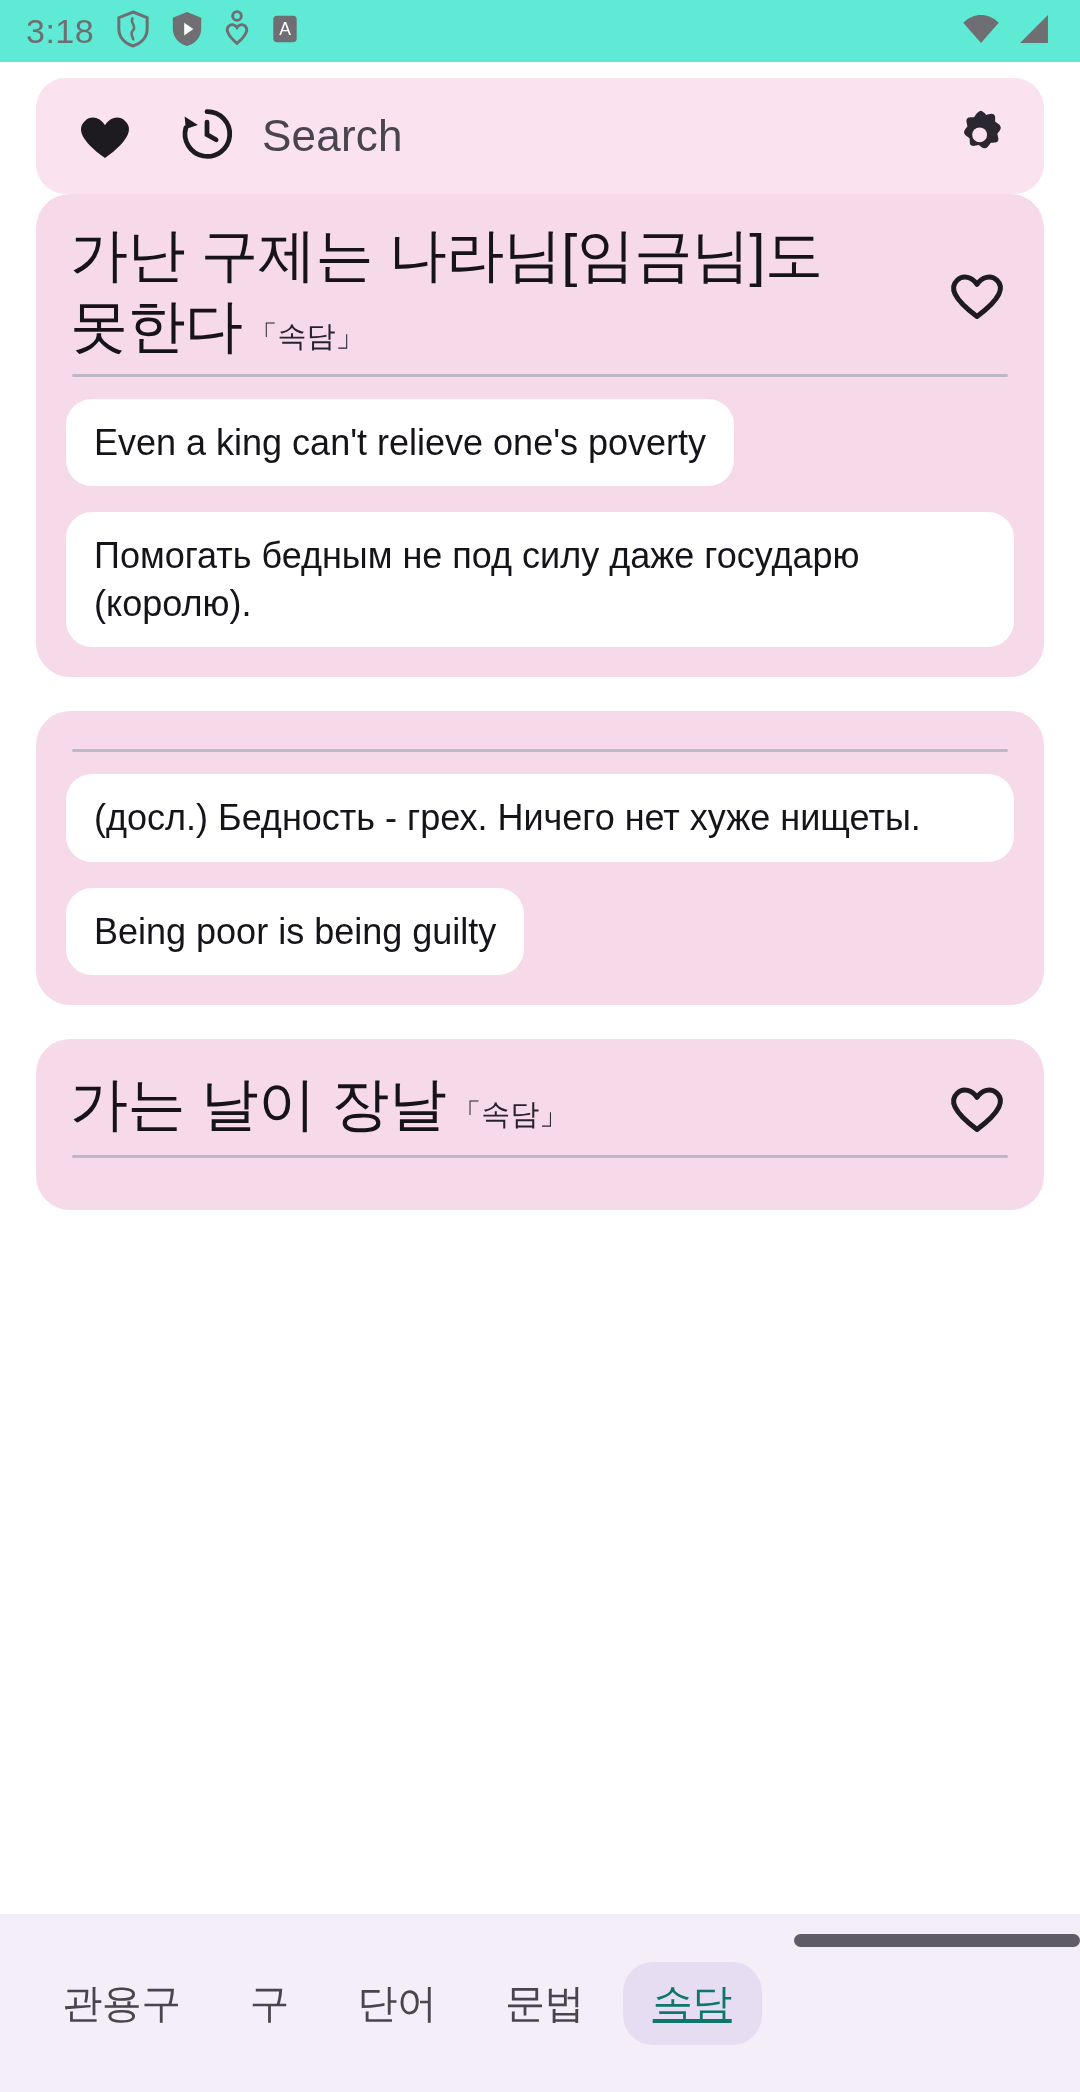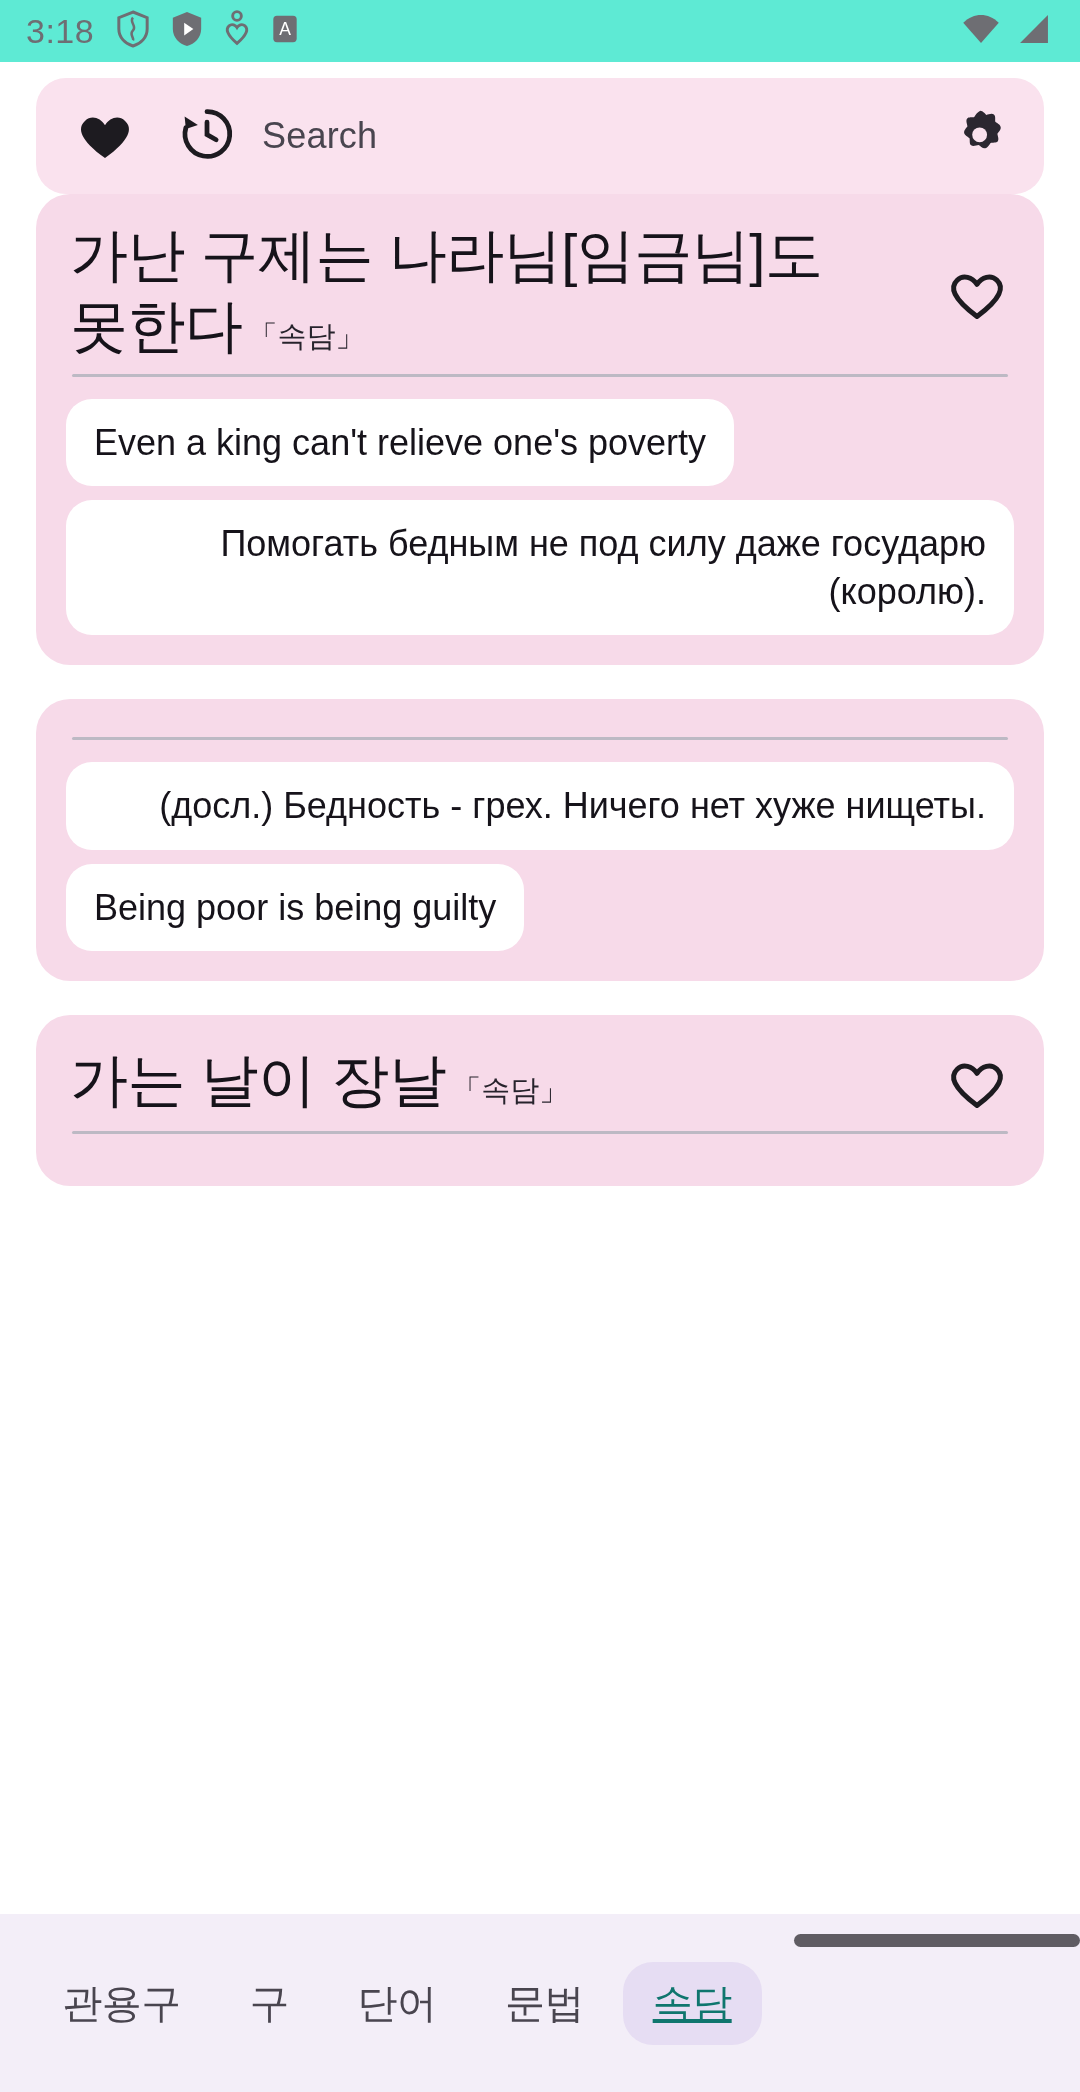--- a/index.html
+++ b/index.html
@@ -52,21 +52,21 @@
     background: #FAE2EE;
     border-radius: 30px;
     display: flex;
     align-items: center;
     padding: 0 34px 0 40px;
   }
   .search-heart { flex: 0 0 auto; margin-right: 44px; }
   .search-history { flex: 0 0 auto; margin-right: 26px; }
   .search-placeholder {
     flex: 1 1 auto;
-    font-size: 36px;
+    font-size: 44px;
     color: #49454F;
     letter-spacing: 0.2px;
   }
   .search-gear { flex: 0 0 auto; }
 
   
   .content {
     position: absolute;
     top: 194px;
     left: 0;
@@ -122,33 +122,33 @@
   .divider {
     height: 3px;
     background: #BDB9C4;
     margin: 12px 10px 22px 10px;
     border-radius: 2px;
   }
 
   .chips {
     display: flex;
     flex-wrap: wrap;
-    gap: 14px;
+    gap: 26px;
     padding: 0 4px;
   }
   .chip {
     background: #ffffff;
     border-radius: 26px;
     padding: 20px 28px;
     font-size: 36px;
     line-height: 1.32;
     color: #16131a;
     max-width: 100%;
   }
-  .chip.full { width: 100%; text-align: right; }
+  .chip.full { width: 100%; }
 
   
   .bottom-nav {
     position: absolute;
     left: 0;
     right: 0;
     bottom: 0;
     height: 178px;
     background: #F3EEF8;
     display: flex;

